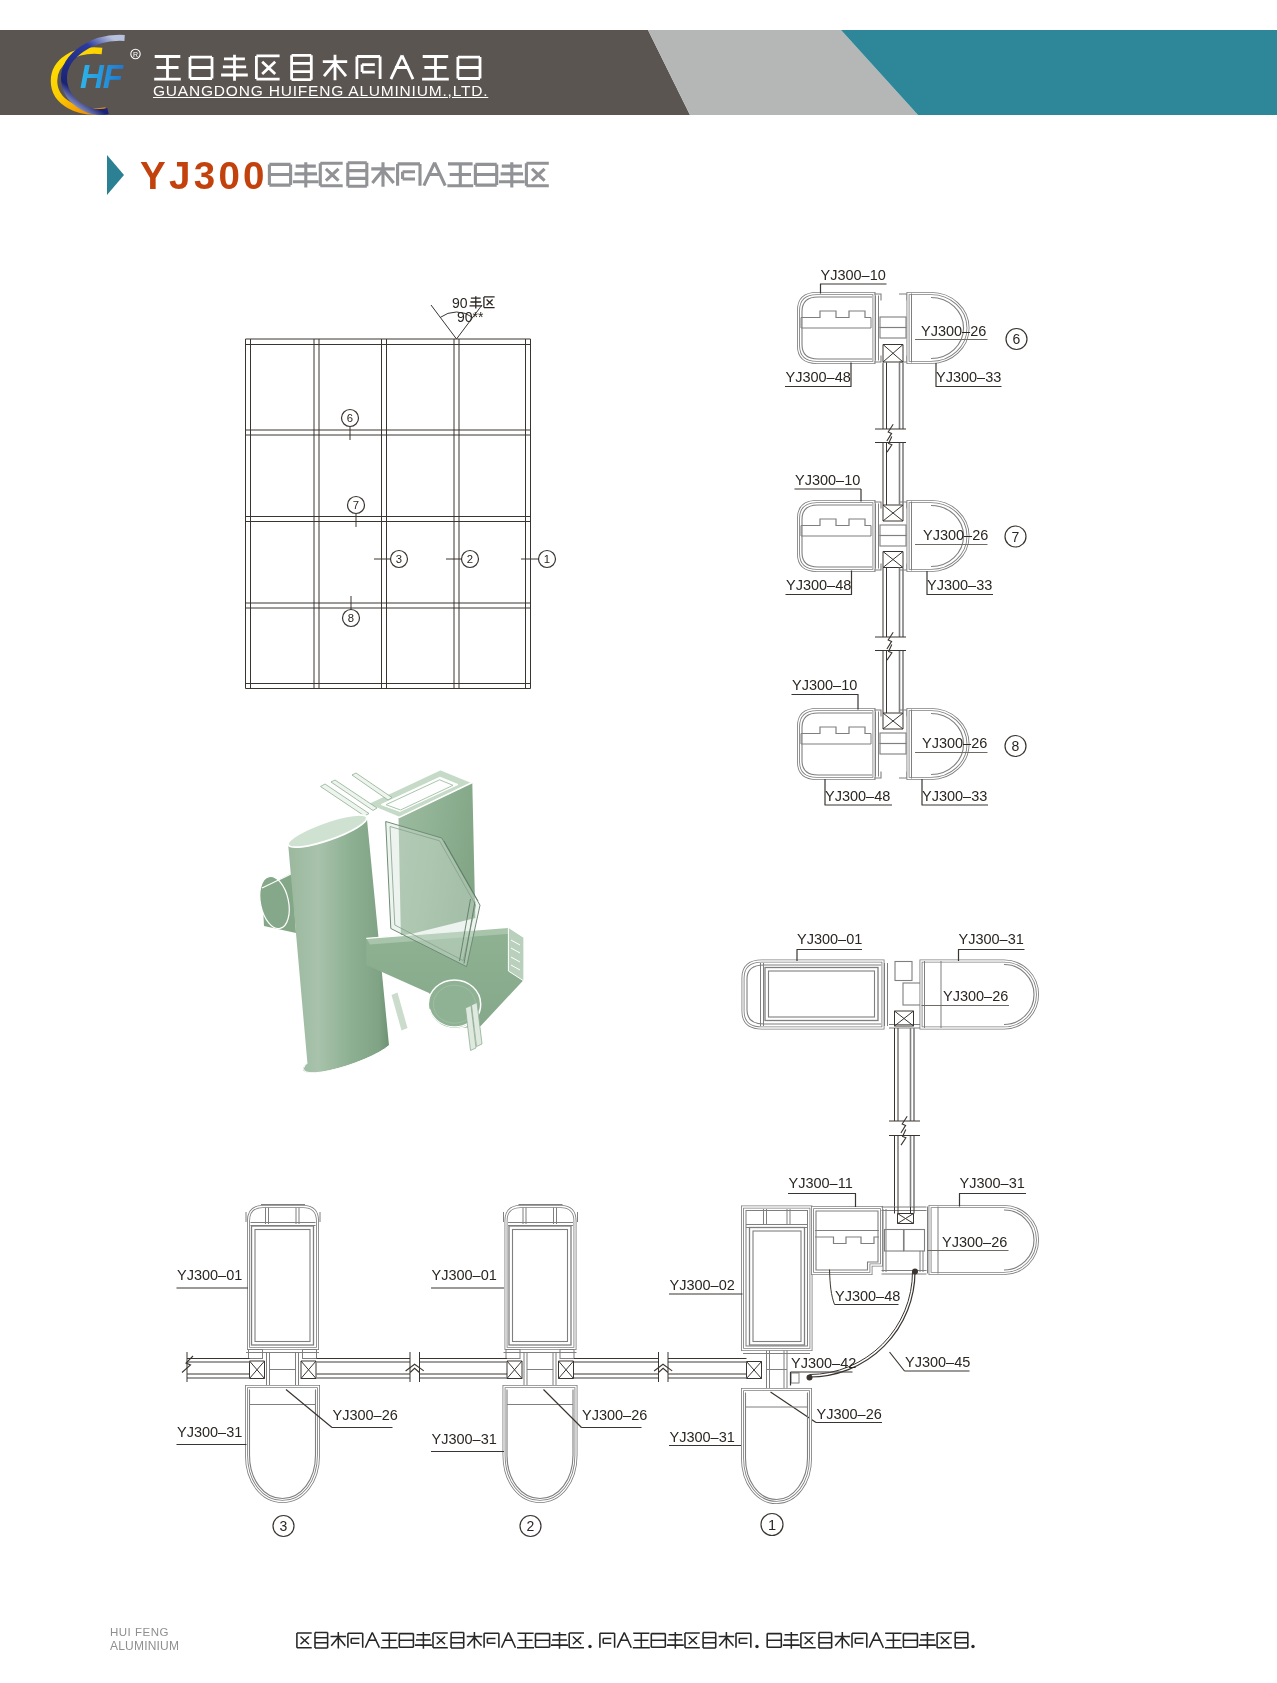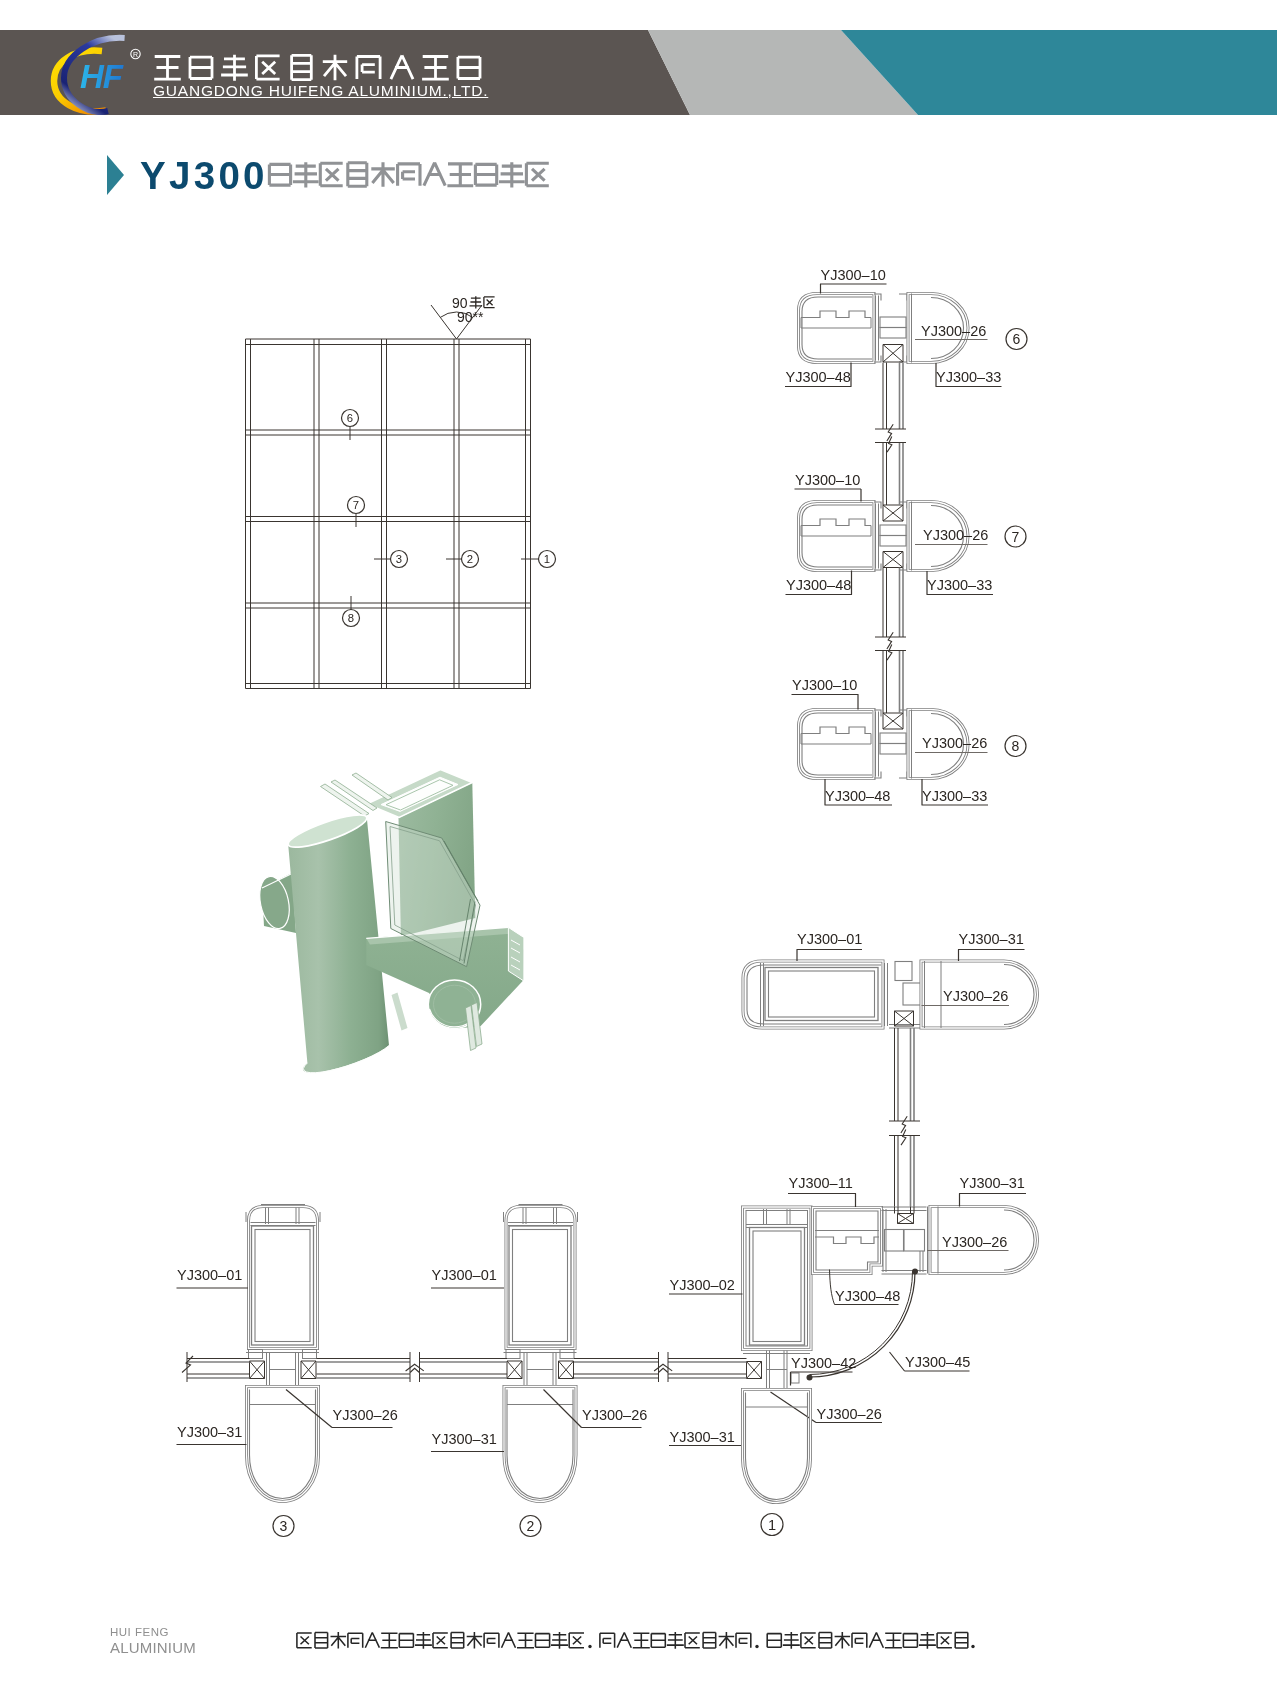--- a/index.html
+++ b/index.html
@@ -3,24 +3,24 @@
 <style>
 html,body{margin:0;padding:0;background:#ffffff;width:1277px;height:1683px;overflow:hidden;
 font-family:"Liberation Sans", sans-serif;}
 #page{position:relative;width:1069px;height:1683px;background:#fff;}
 .bar{position:absolute;top:30px;left:0;width:1277px;height:85px;}
 .bar .d1{position:absolute;inset:0;background:#5b5552;clip-path:polygon(0 0,648px 0,690px 85px,0 85px);}
 .bar .d2{position:absolute;inset:0;background:#b5b7b6;clip-path:polygon(648px 0,841px 0,918px 85px,690px 85px);}
 .bar .d3{position:absolute;inset:0;background:#2e8799;clip-path:polygon(841px 0,1277px 0,1277px 85px,918px 85px);}
 .ensub{position:absolute;left:153px;top:52.5px;color:#fff;font-size:15.5px;letter-spacing:0.8px;line-height:1;text-decoration:underline;}
 .tri{position:absolute;left:107px;top:155px;width:0;height:0;border-left:17.5px solid #2c8093;border-top:20px solid transparent;border-bottom:20px solid transparent;}
-.titleY{position:absolute;left:140px;top:156.5px;color:#0c4a6e;font-size:38.5px;font-weight:bold;letter-spacing:3.3px;line-height:1;}
+.titleY{position:absolute;left:140px;top:156.5px;color:#c2410c;font-size:38.5px;font-weight:bold;letter-spacing:3.3px;line-height:1;}
 .pg004{position:absolute;left:56px;top:1690px;color:#35839b;font-size:30.5px;font-weight:bold;letter-spacing:-0.5px;line-height:1;}
 .hf1{position:absolute;left:110px;top:1626px;color:#8f8f8f;font-size:11.5px;letter-spacing:0.5px;}
-.hf2{position:absolute;left:110px;top:1639px;color:#8f8f8f;font-size:15px;letter-spacing:0.2px;}
+.hf2{position:absolute;left:110px;top:1639px;color:#8f8f8f;font-size:12px;letter-spacing:0.2px;}
 </style></head>
 <body>
 <div id="page">
 <div class="bar">
       <div class="d1"></div>
       <div class="d2"></div>
       <div class="d3"></div>
       <svg width="110" height="85" viewBox="0 0 110 85" style="position:absolute;left:40px;top:0px">
 <defs>
 <linearGradient id="yg" x1="0" y1="0" x2="0.7" y2="1">

